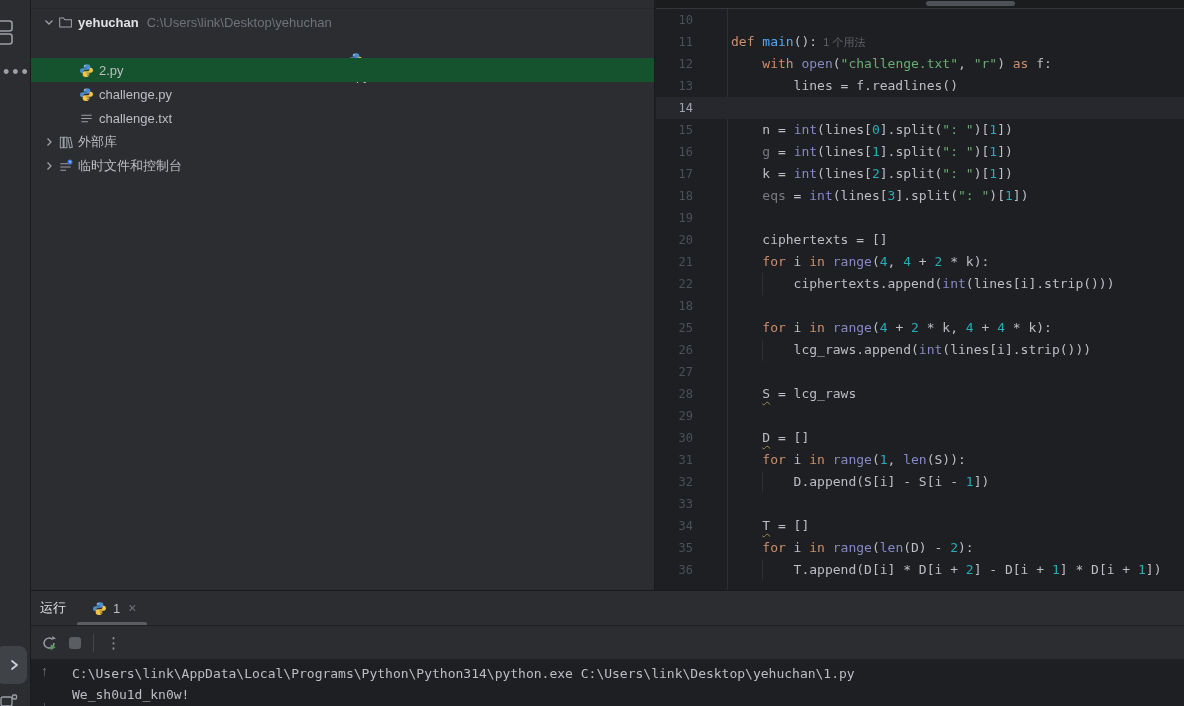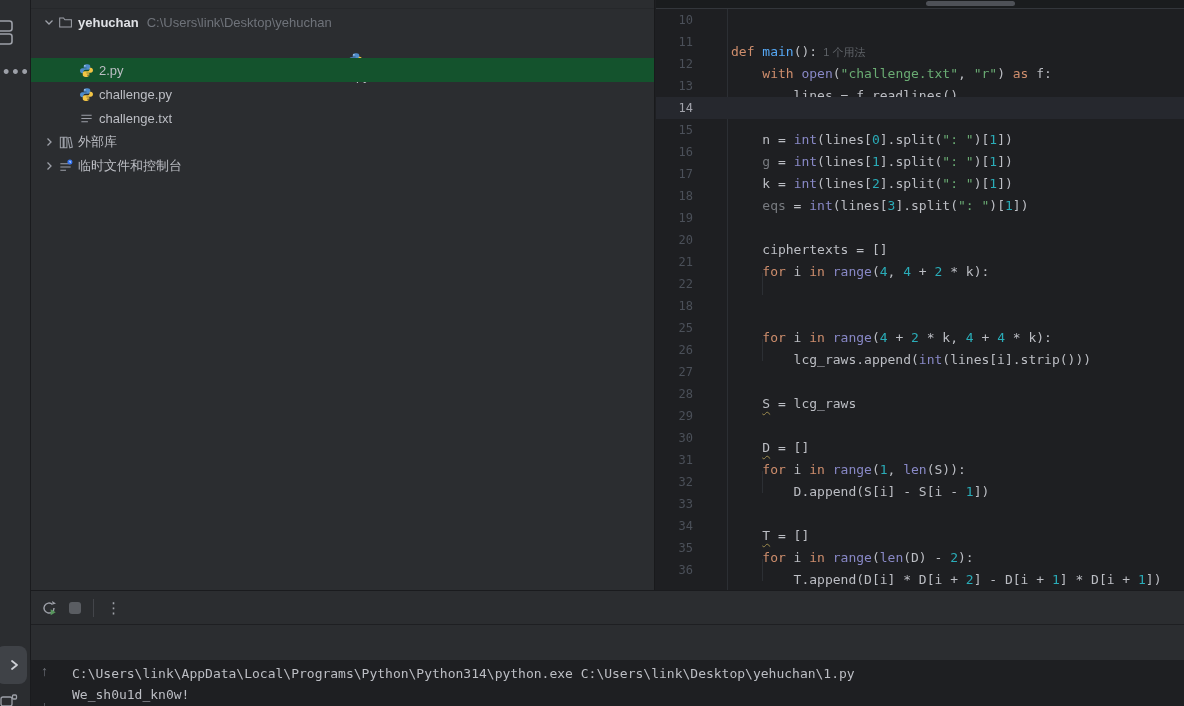--- a/index.html
+++ b/index.html
@@ -31,21 +31,21 @@
   .editor-topstrip{position:absolute;left:656px;top:0;width:528px;height:8px;
     background:#1a1c1e;border-bottom:1px solid #33363b;box-sizing:content-box;}
   .editor-hthumb{position:absolute;left:270px;top:1px;width:89px;height:5px;background:#4e5157;border-radius:3px;}
   .editor{position:absolute;left:656px;top:9px;width:528px;height:581px;background:#1e1f22;
     overflow:hidden;font-family:"DejaVu Sans Mono",monospace;font-size:13px;}
   .gutter-sep{position:absolute;left:71px;top:0;bottom:0;width:1px;background:#2c2f34;}
   .cl{position:relative;height:22px;line-height:22px;white-space:pre;}
   .cl.cur{background:#26282e;}
   .cl .ln{position:absolute;left:0;top:0;width:37px;text-align:right;color:#4b5059;font-size:12px;}
   .cl.cur .ln{color:#a1a3ab;}
-  .cl .code{position:absolute;left:75px;top:10px;}
+  .cl .code{position:absolute;left:75px;top:0;}
   .cl.g::before{content:"";position:absolute;left:106px;top:0;height:22px;width:1px;background:#2c2f34;}
   .kw{color:#cf8e6d}.fn{color:#56a8f5}.bi{color:#8888c6}.st{color:#6aab73}
   .nu{color:#2aacb8}.tx{color:#bcbec4}.dm{color:#787b80}
   .hint{color:#5f6368;font-size:11px;font-family:"Liberation Sans",sans-serif;}
   .sg{color:#bcbec4;text-decoration:underline wavy #57965c;text-decoration-thickness:1px;text-underline-offset:3px;}
   .sy{color:#bcbec4;text-decoration:underline wavy #9e8c4e;text-decoration-thickness:1px;text-underline-offset:3px;}
   
   .bottom-panel{position:absolute;left:31px;top:590px;width:1153px;height:116px;
     background:#2b2d30;border-top:1px solid #1a1b1e;box-sizing:border-box;}
   .tab-row{position:relative;height:34px;border-bottom:1px solid #1e1f22;display:flex;align-items:center;}
@@ -201,38 +201,54 @@
         <div class="cl"><span class="ln">12</span><span class="code"><span class="tx">    </span><span class="kw">with</span><span class="tx"> </span><span class="bi">open</span><span class="tx">(</span><span class="st">"challenge.txt"</span><span class="tx">, </span><span class="st">"r"</span><span class="tx">) </span><span class="kw">as</span><span class="tx"> f:</span></span></div>
         <div class="cl"><span class="ln">13</span><span class="code"><span class="tx">        lines = f.readlines()</span></span></div>
         <div class="cl cur"><span class="ln">14</span><span class="code"></span></div>
         <div class="cl"><span class="ln">15</span><span class="code"><span class="tx">    n = </span><span class="bi">int</span><span class="tx">(lines[</span><span class="nu">0</span><span class="tx">].split(</span><span class="st">": "</span><span class="tx">)[</span><span class="nu">1</span><span class="tx">])</span></span></div>
         <div class="cl"><span class="ln">16</span><span class="code"><span class="tx">    </span><span class="dm">g</span><span class="tx"> = </span><span class="bi">int</span><span class="tx">(lines[</span><span class="nu">1</span><span class="tx">].split(</span><span class="st">": "</span><span class="tx">)[</span><span class="nu">1</span><span class="tx">])</span></span></div>
         <div class="cl"><span class="ln">17</span><span class="code"><span class="tx">    k = </span><span class="bi">int</span><span class="tx">(lines[</span><span class="nu">2</span><span class="tx">].split(</span><span class="st">": "</span><span class="tx">)[</span><span class="nu">1</span><span class="tx">])</span></span></div>
         <div class="cl"><span class="ln">18</span><span class="code"><span class="tx">    </span><span class="dm">eqs</span><span class="tx"> = </span><span class="bi">int</span><span class="tx">(lines[</span><span class="nu">3</span><span class="tx">].split(</span><span class="st">": "</span><span class="tx">)[</span><span class="nu">1</span><span class="tx">])</span></span></div>
         <div class="cl"><span class="ln">19</span><span class="code"></span></div>
         <div class="cl"><span class="ln">20</span><span class="code"><span class="tx">    ciphertexts = []</span></span></div>
         <div class="cl"><span class="ln">21</span><span class="code"><span class="tx">    </span><span class="kw">for</span><span class="tx"> i </span><span class="kw">in</span><span class="tx"> </span><span class="bi">range</span><span class="tx">(</span><span class="nu">4</span><span class="tx">, </span><span class="nu">4</span><span class="tx"> + </span><span class="nu">2</span><span class="tx"> * k):</span></span></div>
-        <div class="cl g"><span class="ln">22</span></div>
+        <div class="cl g"><span class="ln">22</span><span class="code"><span class="tx">        ciphertexts.append(</span><span class="bi">int</span><span class="tx">(lines[i].strip()))</span></span></div>
         <div class="cl"><span class="ln">18</span><span class="code"></span></div>
         <div class="cl"><span class="ln">25</span><span class="code"><span class="tx">    </span><span class="kw">for</span><span class="tx"> i </span><span class="kw">in</span><span class="tx"> </span><span class="bi">range</span><span class="tx">(</span><span class="nu">4</span><span class="tx"> + </span><span class="nu">2</span><span class="tx"> * k, </span><span class="nu">4</span><span class="tx"> + </span><span class="nu">4</span><span class="tx"> * k):</span></span></div>
         <div class="cl g"><span class="ln">26</span><span class="code"><span class="tx">        lcg_raws.append(</span><span class="bi">int</span><span class="tx">(lines[i].strip()))</span></span></div>
         <div class="cl"><span class="ln">27</span><span class="code"></span></div>
         <div class="cl"><span class="ln">28</span><span class="code"><span class="tx">    </span><span class="sy">S</span><span class="tx"> = lcg_raws</span></span></div>
         <div class="cl"><span class="ln">29</span><span class="code"></span></div>
         <div class="cl"><span class="ln">30</span><span class="code"><span class="tx">    </span><span class="sy">D</span><span class="tx"> = []</span></span></div>
         <div class="cl"><span class="ln">31</span><span class="code"><span class="tx">    </span><span class="kw">for</span><span class="tx"> i </span><span class="kw">in</span><span class="tx"> </span><span class="bi">range</span><span class="tx">(</span><span class="nu">1</span><span class="tx">, </span><span class="bi">len</span><span class="tx">(S)):</span></span></div>
         <div class="cl g"><span class="ln">32</span><span class="code"><span class="tx">        D.append(S[i] - S[i - </span><span class="nu">1</span><span class="tx">])</span></span></div>
         <div class="cl"><span class="ln">33</span><span class="code"></span></div>
         <div class="cl"><span class="ln">34</span><span class="code"><span class="tx">    </span><span class="sy">T</span><span class="tx"> = []</span></span></div>
         <div class="cl"><span class="ln">35</span><span class="code"><span class="tx">    </span><span class="kw">for</span><span class="tx"> i </span><span class="kw">in</span><span class="tx"> </span><span class="bi">range</span><span class="tx">(</span><span class="bi">len</span><span class="tx">(D) - </span><span class="nu">2</span><span class="tx">):</span></span></div>
         <div class="cl g"><span class="ln">36</span><span class="code"><span class="tx">        T.append(D[i] * D[i + </span><span class="nu">2</span><span class="tx">] - D[i + </span><span class="nu">1</span><span class="tx">] * D[i + </span><span class="nu">1</span><span class="tx">])</span></span></div>
       </div>
   </div>
 
   <div class="bottom-panel">
+    <div class="tab-row">
+      <span class="rp-title">运行</span>
+      <div class="rp-tab">
+        <span>
+            <svg viewBox="0 0 16 16" width="15" height="15">
+              <path fill="#4e8ccb" d="M7.9 1.2c-1.8 0-2.9.8-2.9 2.3v1.6h3.1v.6H3.5c-1.5 0-2.4 1-2.4 2.6 0 1.7.9 2.7 2.4 2.7h1.2V9.4c0-1.3 1-2.3 2.3-2.3h2.9c1.2 0 2.1-.9 2.1-2.1V3.5c0-1.5-1.1-2.3-2.9-2.3H7.9z"></path>
+              <circle cx="6.3" cy="3" r=".7" fill="#fff"></circle>
+              <path fill="#f3c545" d="M8.1 14.8c1.8 0 2.9-.8 2.9-2.3v-1.6H7.9v-.6h4.6c1.5 0 2.4-1 2.4-2.6 0-1.7-.9-2.7-2.4-2.7h-1.2v1.6c0 1.3-1 2.3-2.3 2.3H6.1c-1.2 0-2.1.9-2.1 2.1v1.5c0 1.5 1.1 2.3 2.9 2.3h1.2z"></path>
+              <circle cx="9.7" cy="13" r=".7" fill="#1e1f22"></circle>
+            </svg>
+          </span>
+        <span class="tab-label">1</span>
+        <span class="tab-close">×</span>
+      </div>
+      <div class="tab-underline"></div>
+    </div>
     <div class="toolbar-row">
       <span>
         <svg viewBox="0 0 16 16" width="16" height="16">
           <path d="M13 8A5 5 0 1 1 11.5 4.46" fill="none" stroke="#9da0a8" stroke-width="1.4"></path>
           <path d="M11.1 1.1l.6 3.5 3.3-1z" fill="#9da0a8"></path>
           <path d="M9.7 9.2l5 3-5 3z" fill="#57965c"></path>
         </svg>
       </span>
       <span class="tb-stop"></span>
       <span class="tb-sep"></span>

